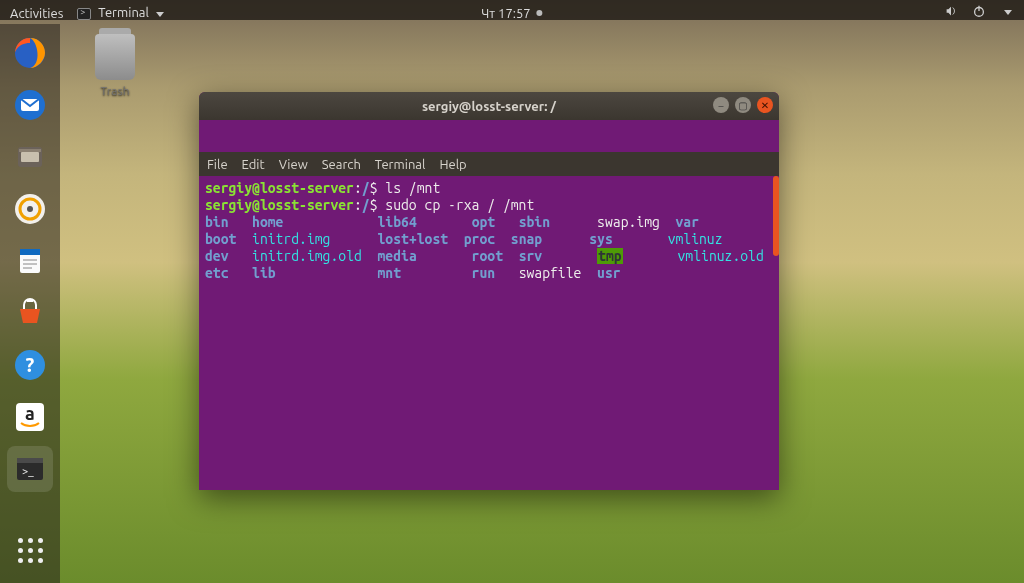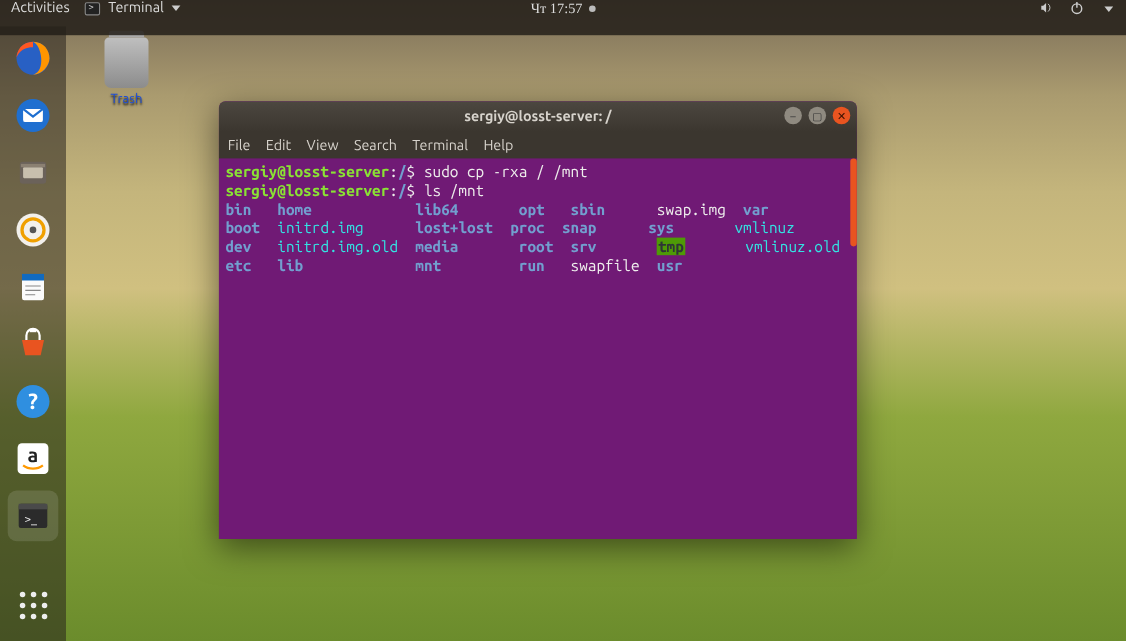--- a/index.html
+++ b/index.html
@@ -3,61 +3,61 @@
 <meta charset="utf-8">
 <style>
   * { margin: 0; padding: 0; box-sizing: border-box; }
   html, body { width: 1024px; height: 583px; overflow: hidden; font-family: Ubuntu, "Segoe UI", sans-serif; }
   body {
     background: linear-gradient(180deg, #7b6d58 0%, #aa9b6f 15%, #c4b57c 30%, #d0c080 45%, #8fa83f 65%, #6b8c2c 100%);
     position: relative;
   }
   
   .topbar {
-    position: absolute; top:0; left:0; right:0; height:32px;
-    background: rgba(35,30,25,0.85); color:#ddd; display:flex; align-items:flex-start;
+    position: absolute; top:0; left:0; right:0; height:20px;
+    background: rgba(35,30,25,0.85); color:#ddd; display:flex; align-items:flex-end;
     font-size:13px; z-index:10;
   }
   .topbar .left { display:flex; align-items:center; gap:14px; padding-left:10px; }
-  .topbar .center { position:absolute; left:50%; transform:translateX(-50%); display:flex; align-items:center; gap:6px;font-family:Liberation Serif, serif;}
+  .topbar .center { position:absolute; left:50%; transform:translateX(-50%); display:flex; align-items:center; gap:6px;}
   .topbar .right { margin-left:auto; display:flex; align-items:center; gap:14px; padding-right:12px; }
   .tri-down { display:inline-block; width:0;height:0;border-left:4px solid transparent;border-right:4px solid transparent;border-top:5px solid #ccc; margin-left:4px; vertical-align:middle;}
   .dot { width:6px;height:6px;border-radius:50%;background:#bbb;display:inline-block;}
   .term-glyph { width:14px;height:12px;background:#222;border:1px solid #888;display:inline-block;vertical-align:middle;margin-right:4px;border-radius:2px;position:relative;}
   .term-glyph::after{content:">";position:absolute;left:2px;top:-2px;font-size:9px;color:#ccc;}
   .icon-svg { width:14px;height:14px; }
   
   .dock {
     position:absolute; left:0; top:24px; bottom:0; width:60px;
     background: rgba(40,35,30,0.55); display:flex; flex-direction:column; align-items:center;
     padding-top:6px; gap:6px; z-index:5;
   }
   .dock-item { width:46px;height:46px;border-radius:8px;display:flex;align-items:center;justify-content:center; }
   .dock-item.active { background: rgba(255,255,255,0.12); }
   .apps-btn { position:absolute; bottom:10px; width:46px;height:46px;display:flex;align-items:center;justify-content:center;}
   .dots9 { display:grid; grid-template-columns:repeat(3,5px); grid-template-rows:repeat(3,5px); gap:5px;}
   .dots9 span{ width:5px;height:5px;background:#eee;border-radius:50%;}
   
-  .desktop-icon { position:absolute; top:34px; left:80px; width:70px; text-align:center; color:#1d4ed8; font-size:12px; text-shadow:0 1px 2px #000;}
+  .desktop-icon { position:absolute; top:34px; left:80px; width:70px; text-align:center; color:#737373; font-size:12px; text-shadow:0 1px 2px #000;}
   .trash-can { width:40px;height:46px;margin:0 auto 4px;background:linear-gradient(#bfbfbf,#8c8c8c);border-radius:4px 4px 6px 6px;position:relative;}
   .trash-can::before{content:"";position:absolute;top:-6px;left:4px;right:4px;height:6px;background:#aaa;border-radius:3px 3px 0 0;}
   
   .window {
     position:absolute; left:199px; top:92px; width:580px; height:398px;
     background:#701a75; border-radius:6px 6px 0 0; box-shadow:0 8px 30px rgba(0,0,0,0.5);
     display:flex; flex-direction:column; overflow:hidden; z-index:8;
   }
   .titlebar { height:28px; background:linear-gradient(#4c4740,#3b362f); display:flex; align-items:center; color:#d7d3cc; font-size:13px; position:relative;}
   .titlebar .title { position:absolute; left:50%; transform:translateX(-50%); font-weight:bold;}
   .win-controls { position:absolute; right:6px; top:5px; display:flex; gap:6px;}
   .wbtn { width:16px;height:16px;border-radius:50%;display:flex;align-items:center;justify-content:center;font-size:10px;color:#333;}
   .wbtn.min{background:#8f8a80;}
   .wbtn.max{background:#8f8a80;}
   .wbtn.close{background:#e95420;color:#3a1000;}
-  .menubar { height:24px; background:#3b362f; display:flex; align-items:center; gap:14px; padding:0 8px; color:#d7d3cc; font-size:13px;}
+  .menubar { height:24px; background:#3b362f; display:flex; align-items:center; gap:14px; padding:0 8px; color:#d7d3cc; font-size:13px;margin-top:32px;}
   .term-body { flex:1; padding:4px 6px; font-family:"Ubuntu Mono","DejaVu Sans Mono",monospace; font-size:14px; line-height:17px; color:#eee; position:relative;}
   .scroll-thumb{position:absolute;right:0;top:0;width:6px;height:80px;background:#e95420;border-radius:3px;}
   .p-user{color:#8ae234;font-weight:bold;}
   .p-path{color:#729fcf;font-weight:bold;}
   .p-cmd{color:#eeeeec;}
   .ls-dir{color:#729fcf;font-weight:bold;}
   .ls-link{color:#34e2e2;font-weight:normal;}
   .ls-file{color:#eeeeec;}
   .ls-sticky{background:#4e9a06;color:#2e3436;font-weight:bold;padding:0 1px;}
   .cursor{display:inline-block;width:8px;height:14px;border:1px solid #eee;vertical-align:text-bottom;margin-left:2px;}
@@ -193,20 +193,20 @@
   <div class="menubar">
     <span>File</span>
     <span>Edit</span>
     <span>View</span>
     <span>Search</span>
     <span>Terminal</span>
     <span>Help</span>
   </div>
   <div class="term-body">
     <div class="scroll-thumb"></div>
+    <div><span class="p-user">sergiy@losst-server</span><span class="p-cmd">:</span><span class="p-path">/</span><span class="p-cmd">$</span> <span class="p-cmd">ls /mnt</span></div>
     <div><span class="p-user">sergiy@losst-server</span><span class="p-cmd">:</span><span class="p-path">/</span><span class="p-cmd">$</span> <span class="p-cmd">sudo cp -rxa /  /mnt</span></div>
-    <div><span class="p-user">sergiy@losst-server</span><span class="p-cmd">:</span><span class="p-path">/</span><span class="p-cmd">$</span> <span class="p-cmd">ls /mnt</span></div>
     <div class="ls-grid"><span class="ls-dir">bin</span>   <span class="ls-dir">home</span>            <span class="ls-dir">lib64</span>       <span class="ls-dir">opt</span>   <span class="ls-dir">sbin</span>      <span class="ls-file">swap.img</span>  <span class="ls-dir">var</span>
 <span class="ls-dir">boot</span>  <span class="ls-link">initrd.img</span>      <span class="ls-dir">lost+lost</span>  <span class="ls-dir">proc</span>  <span class="ls-dir">snap</span>      <span class="ls-dir">sys</span>       <span class="ls-link">vmlinuz</span>
 <span class="ls-dir">dev</span>   <span class="ls-link">initrd.img.old</span>  <span class="ls-dir">media</span>       <span class="ls-dir">root</span>  <span class="ls-dir">srv</span>       <span class="ls-sticky">tmp</span>       <span class="ls-link">vmlinuz.old</span>
 <span class="ls-dir">etc</span>   <span class="ls-dir">lib</span>             <span class="ls-dir">mnt</span>         <span class="ls-dir">run</span>   <span class="ls-file">swapfile</span>  <span class="ls-dir">usr</span></div>
   </div>
 </div>
 
 </body></html>

